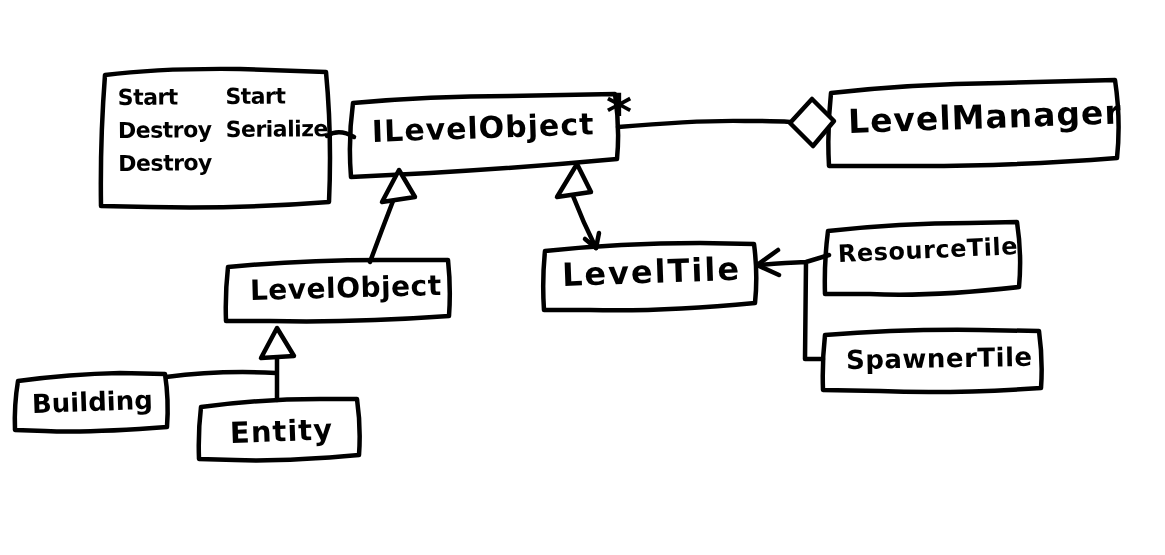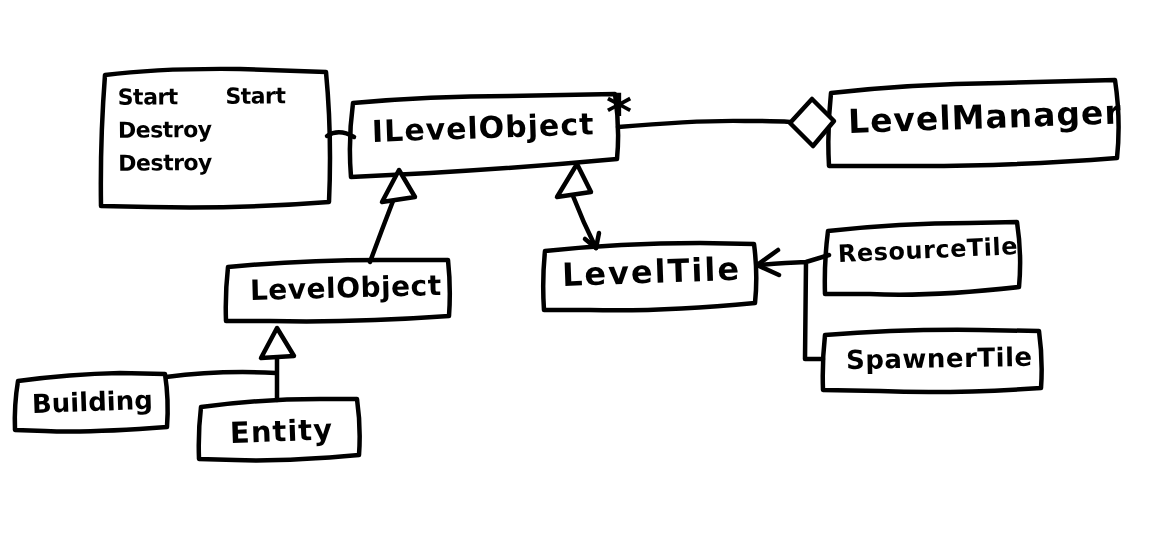--- a/index.html
+++ b/index.html
@@ -88,20 +88,21 @@
   </svg>
 
   <div class="methods">
     <div class="mcol">
       <span>Start</span>
       <span>Destroy</span>
       <span>Destroy</span>
     </div>
     <div class="mcol">
       <span>Start</span>
+      <span>Serialize</span>
     </div>
   </div>
 
   <div class="lbl lbl-ilevelobject">ILevelObject</div>
   <div class="lbl lbl-multiplicity">*</div>
   <div class="lbl lbl-levelmanager">LevelManager</div>
   <div class="lbl lbl-levelobject">LevelObject</div>
   <div class="lbl lbl-leveltile">LevelTile</div>
   <div class="lbl lbl-resourcetile">ResourceTile</div>
   <div class="lbl lbl-spawnertile">SpawnerTile</div>

